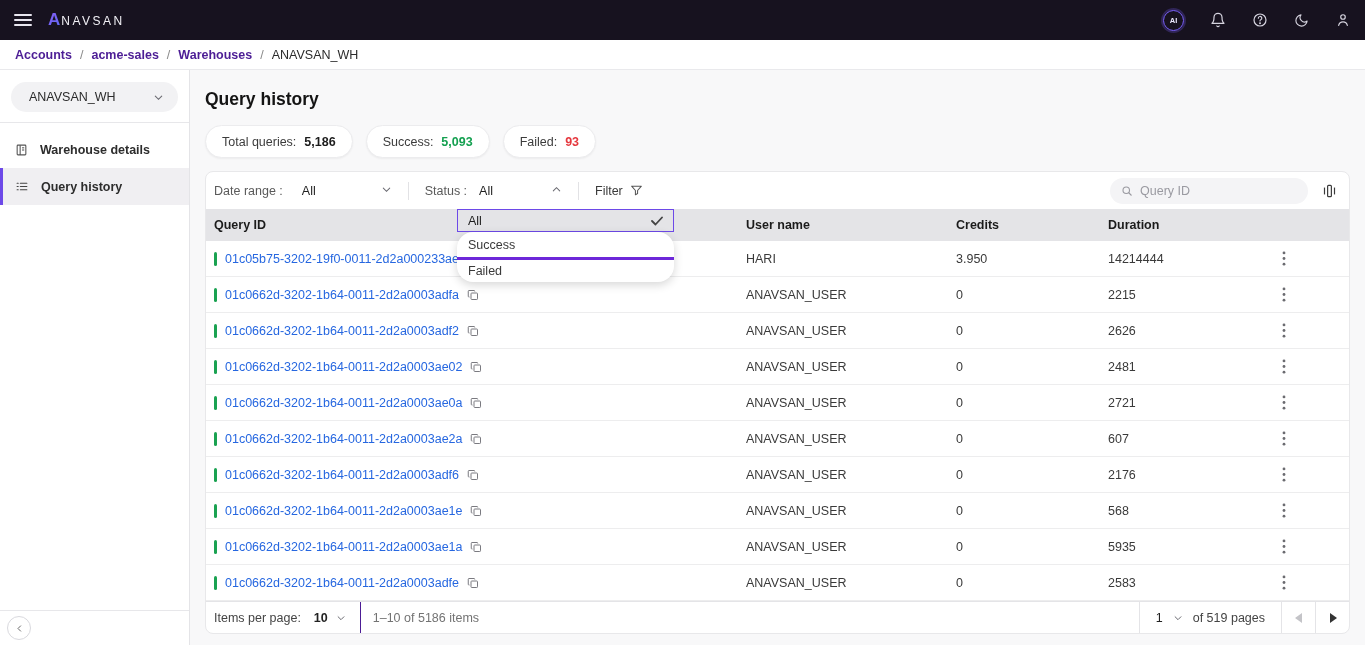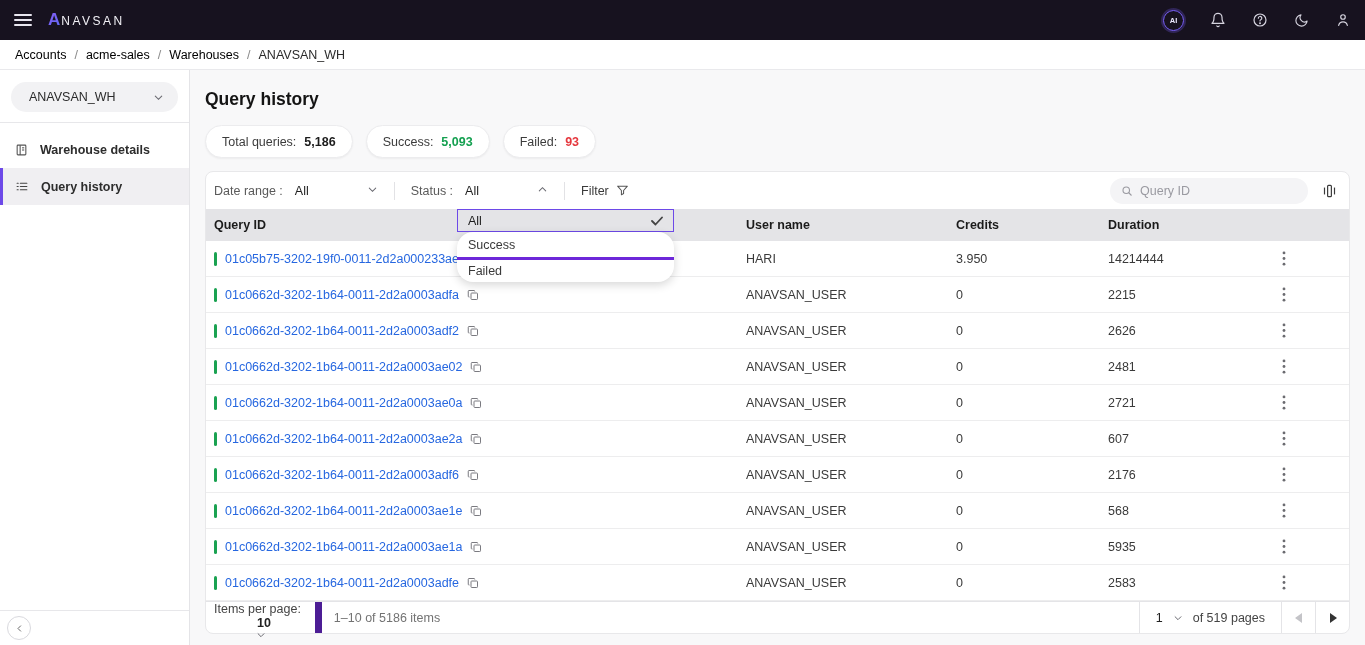--- a/index.html
+++ b/index.html
@@ -17,21 +17,21 @@
   .logo-rest { font-size:12px; font-weight:500; color:#f2f1f6; letter-spacing:2.5px; margin-left:1px; }
   .nav-right { display:flex; align-items:center; gap:26px; }
   .nav-search { width:298px; height:25px; background:#272135; border:1px solid #373048; border-radius:13px; display:flex; align-items:center; padding:0 10px; gap:7px; }
   .nav-search input { background:transparent; border:none; outline:none; color:#cfcbdc; font-size:12px; width:100%; font-family:inherit; }
   .nav-search input::placeholder { color:#8f8a9e; }
   .nav-icon { display:flex; align-items:center; justify-content:center; cursor:pointer; }
   .ai-badge { width:21px; height:21px; border:1px solid #7b61ff; border-radius:50%; display:flex; align-items:center; justify-content:center; font-size:7.5px; font-weight:700; color:#ece9ff; box-shadow:0 0 0 2px rgba(123,97,255,.25); }
 
   
   .breadcrumb-bar { height:30px; background:#ffffff; border-bottom:1px solid #e9e9ec; display:flex; align-items:center; padding:0 15px; font-size:12.5px; flex:0 0 30px; }
-  .crumb { color:#000000; text-decoration:none; cursor:pointer; }
+  .crumb { color:#4c1d95; text-decoration:none; cursor:pointer;font-weight:bold; }
   .crumb-sep { color:#8a8a8a; margin:0 8px; }
   .crumb-current { color:#2b2b2b; font-weight:500; }
 
   
   .body { flex:1; display:flex; min-height:0; }
   .sidebar { width:190px; background:#ffffff; border-right:1px solid #e4e4e7; position:relative; flex:0 0 190px; }
   .wh-pill { margin:12px 11px 10px 11px; height:30px; background:#f2f2f4; border-radius:15px; display:flex; align-items:center; justify-content:space-between; padding:0 14px 0 18px; cursor:pointer; }
   .wh-pill-label { font-size:12.5px; font-weight:500; color:#2b2b2b; }
   .sb-divider { height:1px; background:#e7e7ea; }
   .sb-nav { margin-top:8px; }
@@ -71,21 +71,21 @@
   .col-credits { flex:0 0 152px; }
   .col-duration { flex:0 0 155px; }
   .col-actions { flex:1; }
   .tbody .trow { height:36px; display:flex; align-items:center; border-bottom:1px solid #ededee; font-size:12.5px; color:#3a3a3a; }
   .qbar { width:3px; height:14px; background:#1aa251; border-radius:1.5px; margin-right:8px; flex:0 0 3px; }
   .qlink { color:#2667e0; text-decoration:none; cursor:pointer; }
   .copy-btn { margin-left:8px; display:flex; align-items:center; cursor:pointer; }
   .kebab { margin-left:13px; display:flex; align-items:center; cursor:pointer; width:16px; justify-content:center; }
 
   .tfoot { height:32px; border-top:1px solid #e4e4e7; display:flex; align-items:center; font-size:12.5px; color:#444; }
-  .fp-left { display:flex; align-items:center; height:100%; padding:0 14px 0 8px; border-right:7px solid #4c1d95;flex-direction:column; }
+  .fp-left { display:flex; align-items:center; height:100%; padding:0 14px 0 8px; border-right:1px solid #4c1d95; }
   .fp-left .ipp-value { font-weight:700; color:#222; margin-left:13px; }
   .fp-left .f-chev { margin-left:8px; display:flex; }
   .fp-range { padding-left:12px; color:#737373; flex:1; }
   .fp-pages { display:flex; align-items:center; height:100%; border-left:1px solid #e4e4e7; padding:0 16px; gap:10px; }
   .fp-arrow { width:34px; height:100%; border-left:1px solid #e4e4e7; display:flex; align-items:center; justify-content:center; cursor:pointer; }
 
   
   .status-dropdown { position:absolute; left:251px; top:37px; width:217px; z-index:6; font-size:12.5px; }
   .sd-selected { height:23px; background:#e4e4e7; border:1.5px solid #6d49e8; display:flex; align-items:center; justify-content:space-between; padding:0 10px; color:#1d1d1d; cursor:pointer; }
   .sd-menu { background:#fff; box-shadow:0 3px 10px rgba(0,0,0,.16);border-radius:16px; }
@@ -212,21 +212,21 @@
         <div class="stat-pill">
           <span class="stat-label">Failed:</span>
           <span class="stat-value v-failed">93</span>
         </div>
       </div>
 
       <div class="panel">
 
         <div class="filterbar">
           <div class="filters-left">
-            <div style="display:flex;align-items:flex-start;">
+            <div style="display:flex;align-items:flex-start;gap:7px;">
               <span class="f-label">Date range :</span>
               <span class="f-value">All</span>
               <span class="f-chevron">
                 <svg width="11" height="11" viewBox="0 0 24 24" fill="none" stroke="#6b6b72" stroke-width="2.2" stroke-linecap="round">
                     <polyline points="5,9 12,16 19,9"></polyline>
                   </svg>
               </span>
             </div>
             <span class="f-div"></span>
             <div style="display:flex;align-items:flex-start;">

